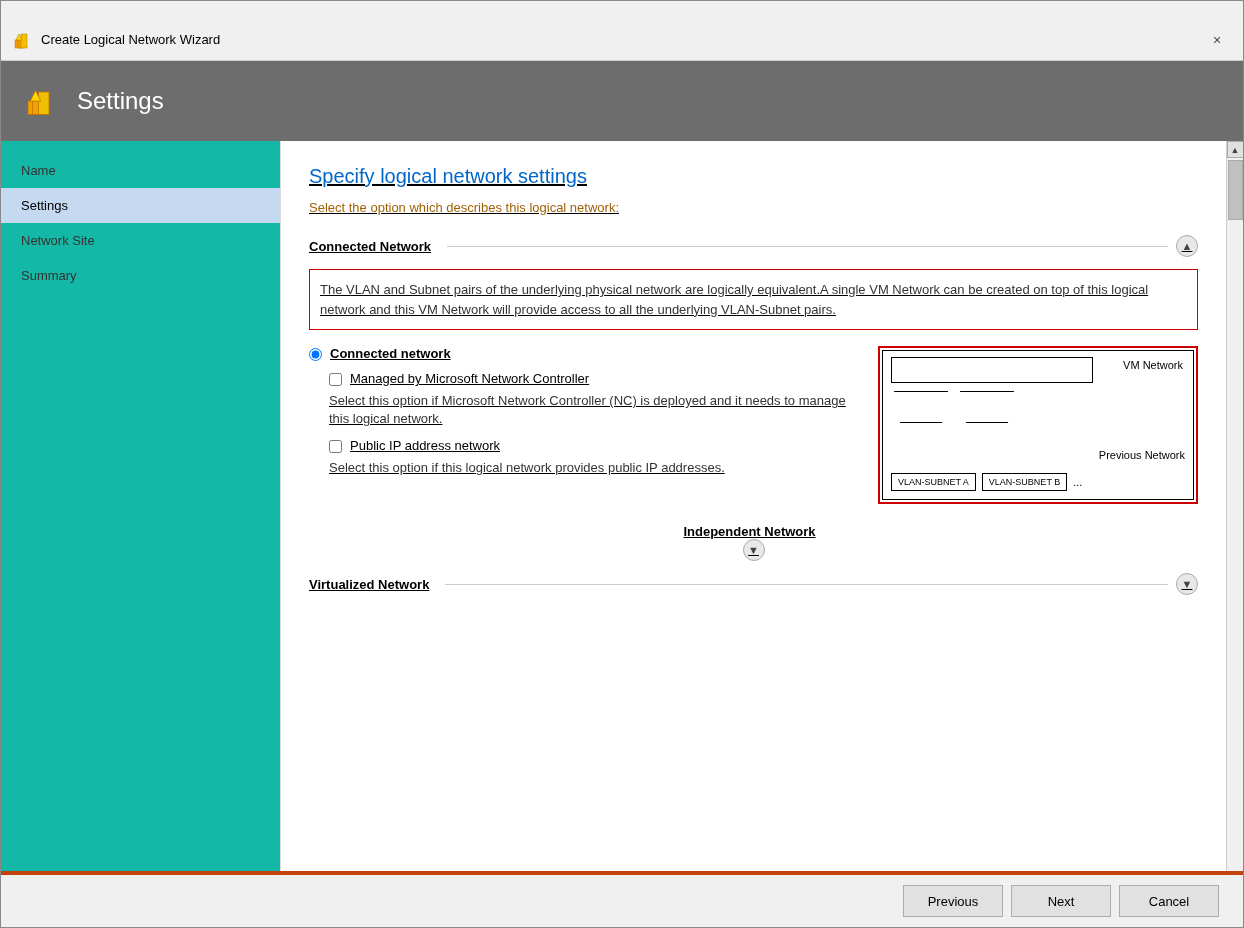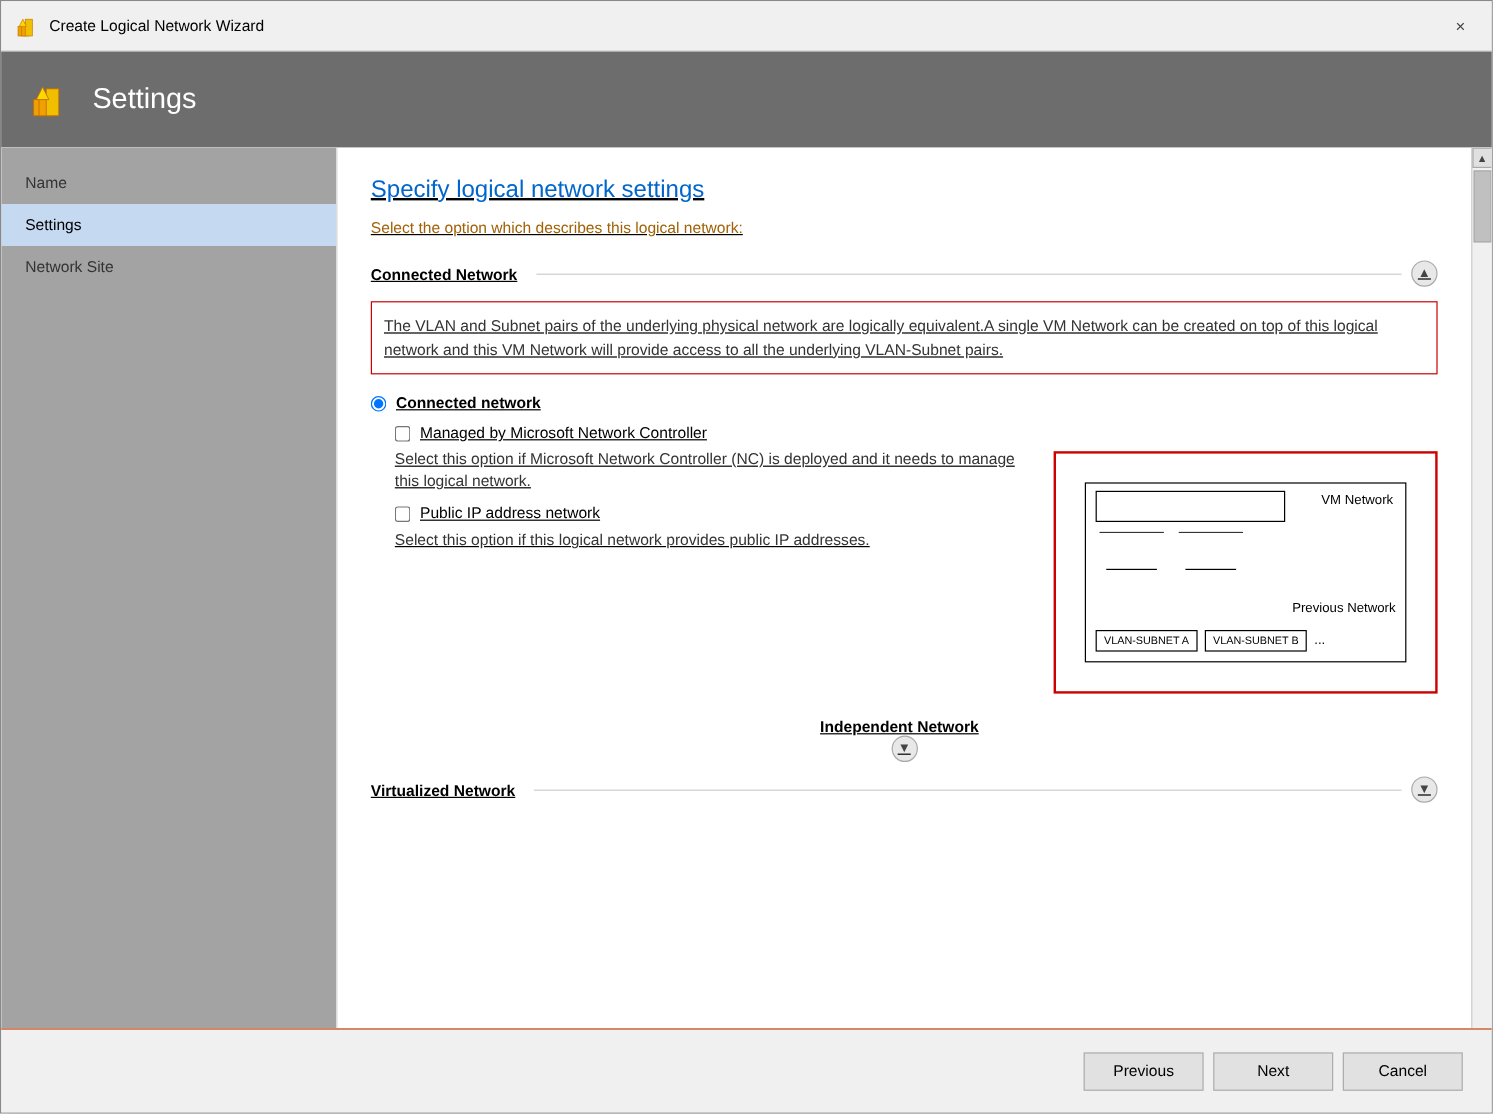--- a/index.html
+++ b/index.html
@@ -24,20 +24,21 @@
     }
     
     .title-bar {
       background: #f0f0f0;
       border-bottom: 1px solid #ccc;
       height: 42px;
       display: flex;
       align-items: center;
       padding: 0 12px;
       flex-shrink: 0;
+      margin-top: 18px;
     }
     .title-bar-icon {
       width: 20px;
       height: 20px;
       margin-right: 8px;
       flex-shrink: 0;
     }
     .title-bar-text {
       font-size: 13px;
       font-weight: normal;
@@ -78,21 +79,21 @@
     
     .main-content {
       display: flex;
       flex: 1;
       overflow: hidden;
       background: #fff;
     }
     
     .sidebar {
       width: 280px;
-      background: #a3a3a3;
+      background: #14b8a6;
       border-right: 1px solid #ddd;
       flex-shrink: 0;
       padding: 12px 0;
     }
     .sidebar-item {
       padding: 10px 20px;
       cursor: pointer;
       color: #333;
       font-size: 13px;
     }
@@ -234,24 +235,23 @@
       color: #333;
       margin-left: 20px;
       margin-bottom: 10px;
       line-height: 1.4;
     }
     
     .diagram-box {
       width: 320px;
       flex-shrink: 0;
       border: 2px solid #cc0000;
-      padding: 24px;
+      padding: 2px;
       background: #fff;
       position: relative;
-      margin-top: 48px;
     }
     .diagram-inner {
       border: 1.5px solid #000;
       padding: 8px;
       position: relative;
       height: 150px;
     }
     .diagram-subnet-box {
       border: 1.5px solid #000;
       padding: 3px 6px;
@@ -260,22 +260,22 @@
       white-space: nowrap;
     }
     .diagram-dots {
       font-size: 11px;
       display: flex;
       align-items: center;
     }
     
     .footer {
       background: #f0f0f0;
-      border-top: 1px solid #c2410c;
-      height: 70px;
+      border-top: 4px solid #c2410c;
+      height: 56px;
       display: flex;
       align-items: center;
       justify-content: flex-end;
       padding: 0 24px;
       gap: 8px;
       flex-shrink: 0;
     }
     .btn {
       min-width: 100px;
       height: 32px;
@@ -318,20 +318,21 @@
     </svg>
     <span class="header-title">Settings</span>
   </div>
 
   <div class="main-content">
 
     <div class="sidebar">
       <div class="sidebar-item">Name</div>
       <div class="sidebar-item active">Settings</div>
       <div class="sidebar-item">Network Site</div>
+      <div class="sidebar-item">Summary</div>
     </div>
 
     <div class="content-area">
       <div class="content-inner">
 
         <div class="page-title">Specify logical network settings</div>
         <div class="page-subtitle">Select the option which describes this logical network:</div>
 
         <div class="section-header">
           <span class="section-title">Connected Network</span>

